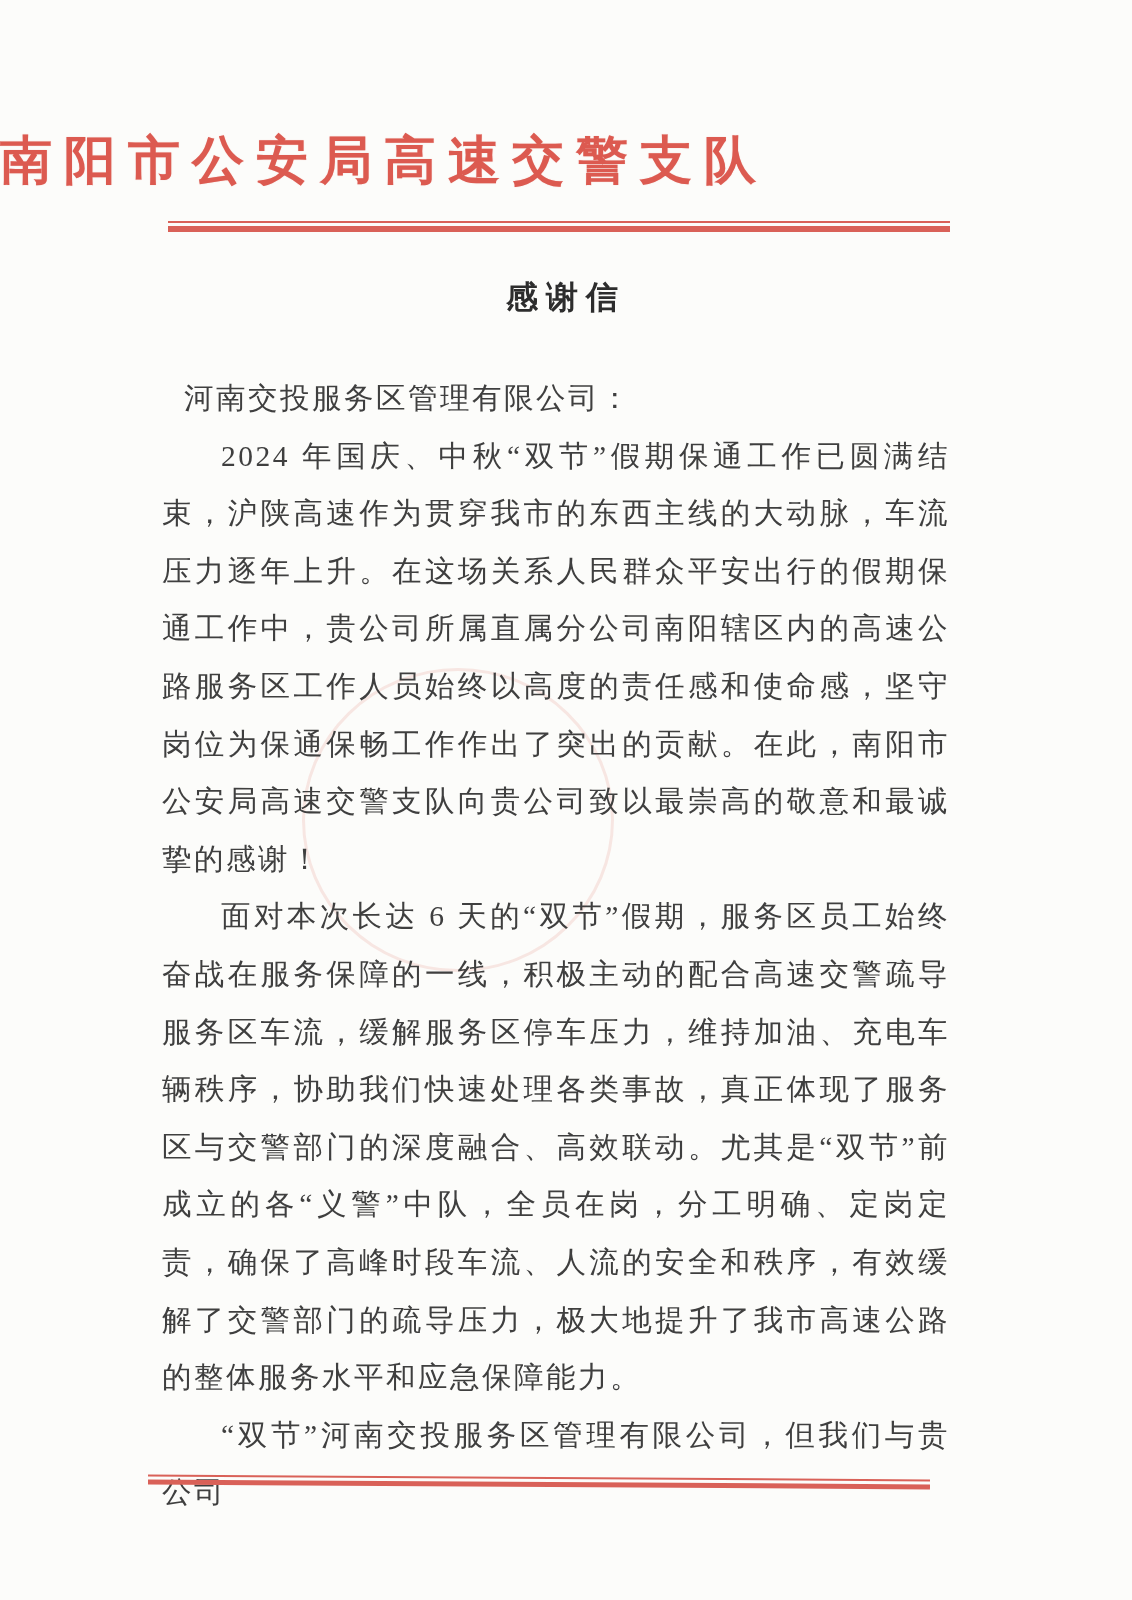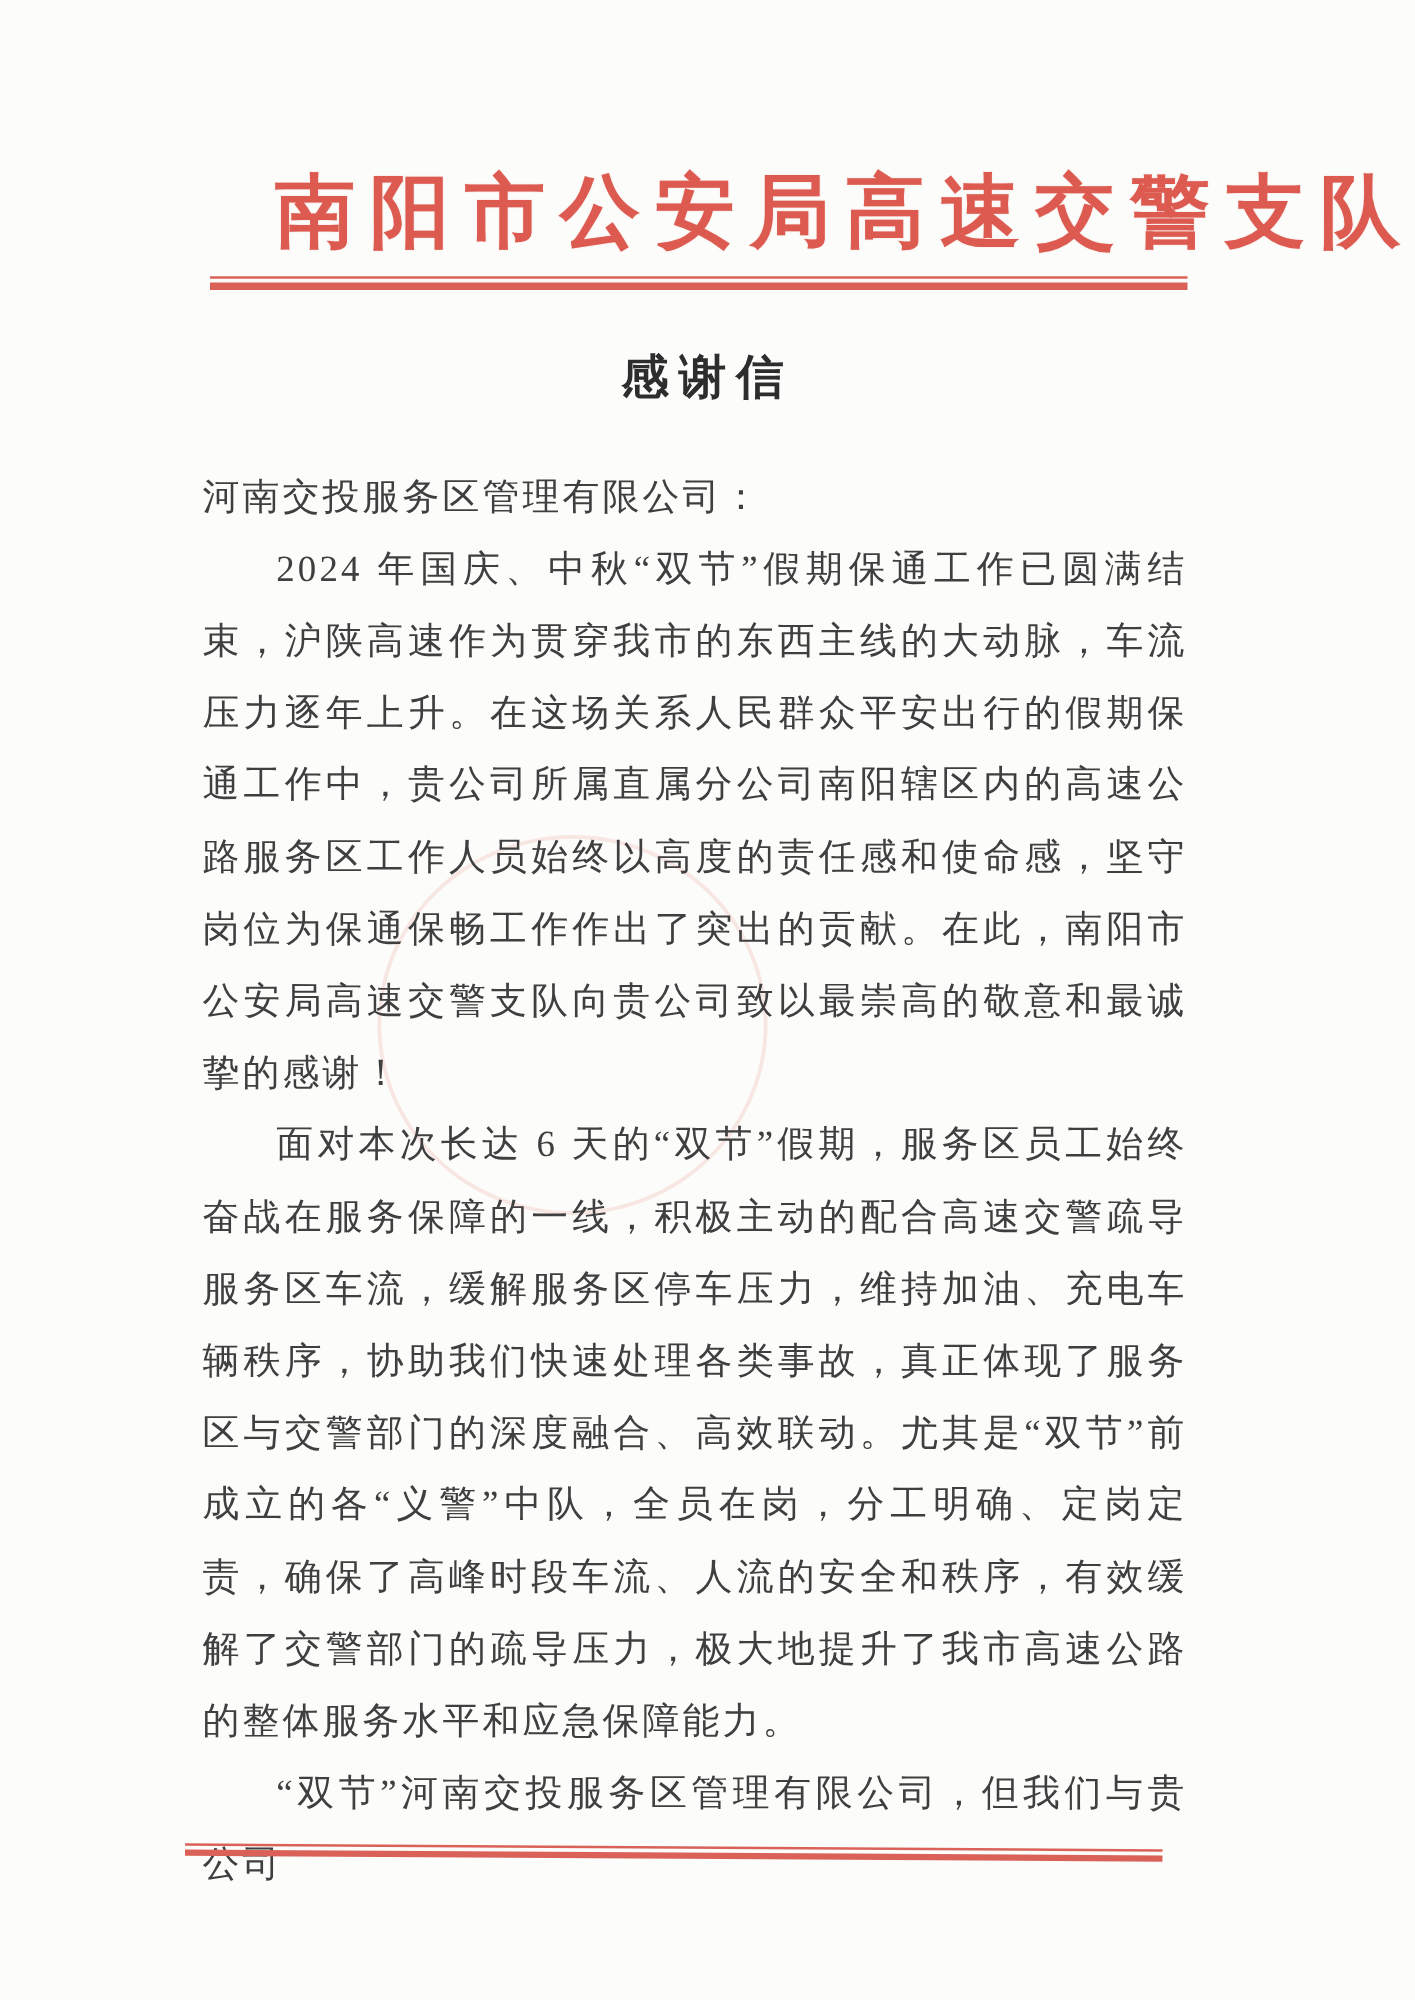--- a/index.html
+++ b/index.html
@@ -14,23 +14,23 @@
     background: #fcfcfa;
     overflow: hidden;
     font-family: "Liberation Serif", serif;
   }
   
   .letterhead {
     position: absolute;
     top: 126px;
     left: 0;
     width: 100%;
-    text-align: right;
+    text-align: left;
     font-family: "DejaVu Serif", serif;
-    font-size: 64px;
+    font-size: 52px;
     font-weight: bold;
     color: #dc5a50;
     letter-spacing: 12px;
     white-space: nowrap;
     text-shadow: 0 0 1px rgba(220, 90, 80, 0.4);
   }
   
   .head-rule {
     position: absolute;
     top: 221px;
@@ -41,21 +41,21 @@
     border-bottom: 6px solid #d96158;
   }
   
   .doc-title {
     position: absolute;
     top: 276px;
     left: 0;
     width: 100%;
     text-align: center;
     font-family: "DejaVu Sans", sans-serif;
-    font-size: 38px;
+    font-size: 32px;
     font-weight: bold;
     color: #2d2d2d;
     letter-spacing: 8px;
   }
   
   .body-text {
     position: absolute;
     top: 370px;
     left: 162px;
     width: 788px;
@@ -66,20 +66,21 @@
     color: #3f3f3f;
     text-align: justify;
     text-justify: inter-character;
   }
   .body-text p {
     margin: 0;
     text-indent: 2em;
   }
   .body-text p.salutation {
     text-indent: 0;
+    margin-left: 22px;
   }
   
   .stamp-ghost {
     position: absolute;
     left: 302px;
     top: 668px;
     width: 306px;
     height: 298px;
     border: 3px solid rgba(226, 118, 108, 0.16);
     border-radius: 50%;

